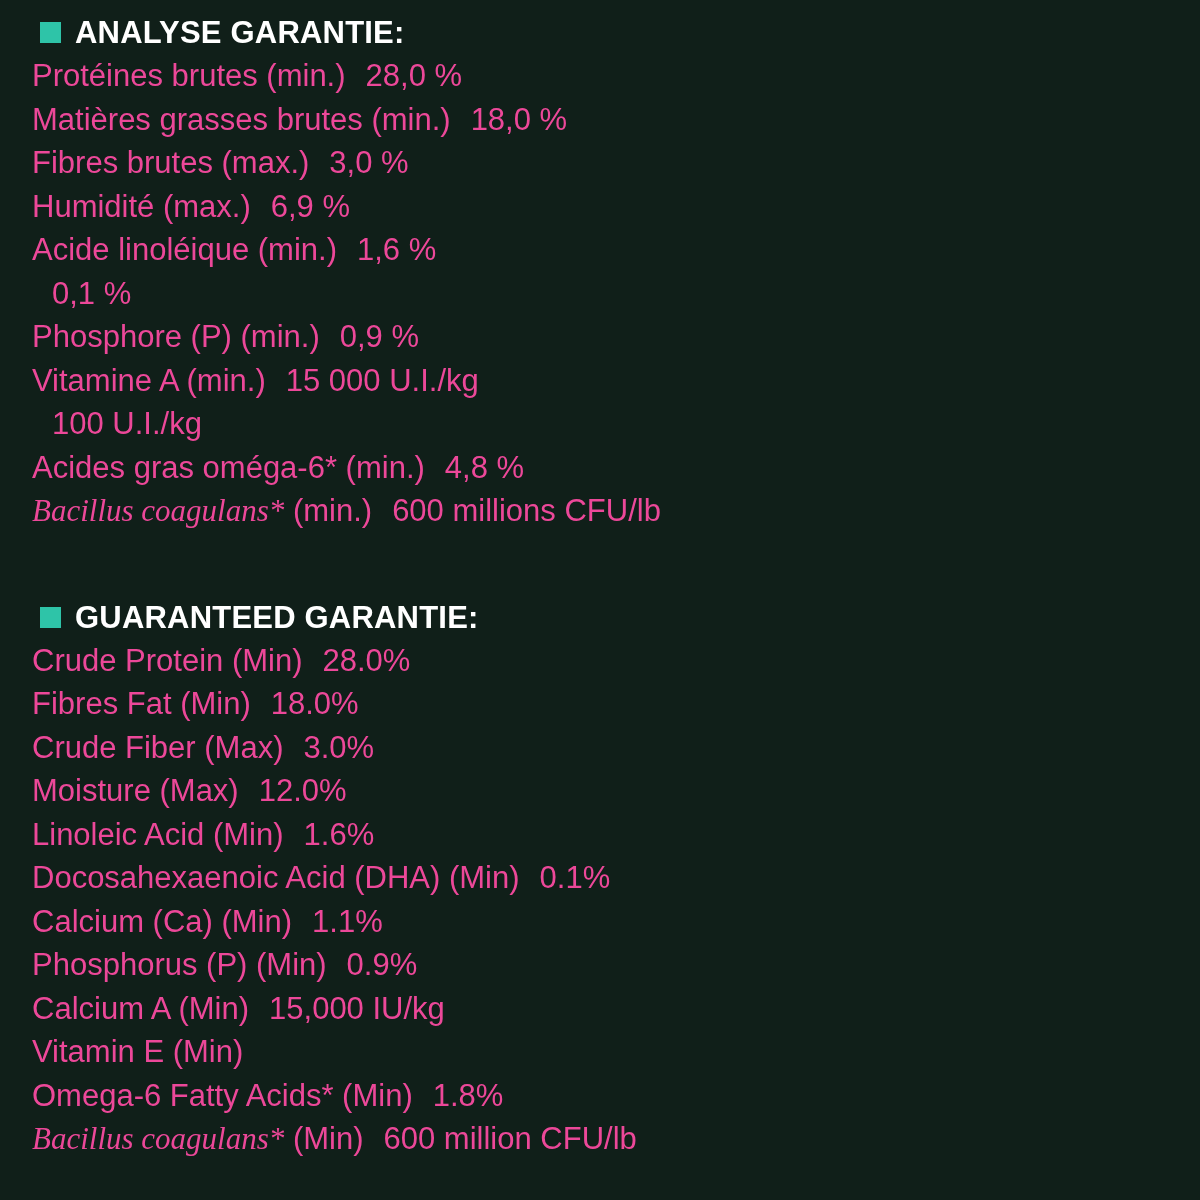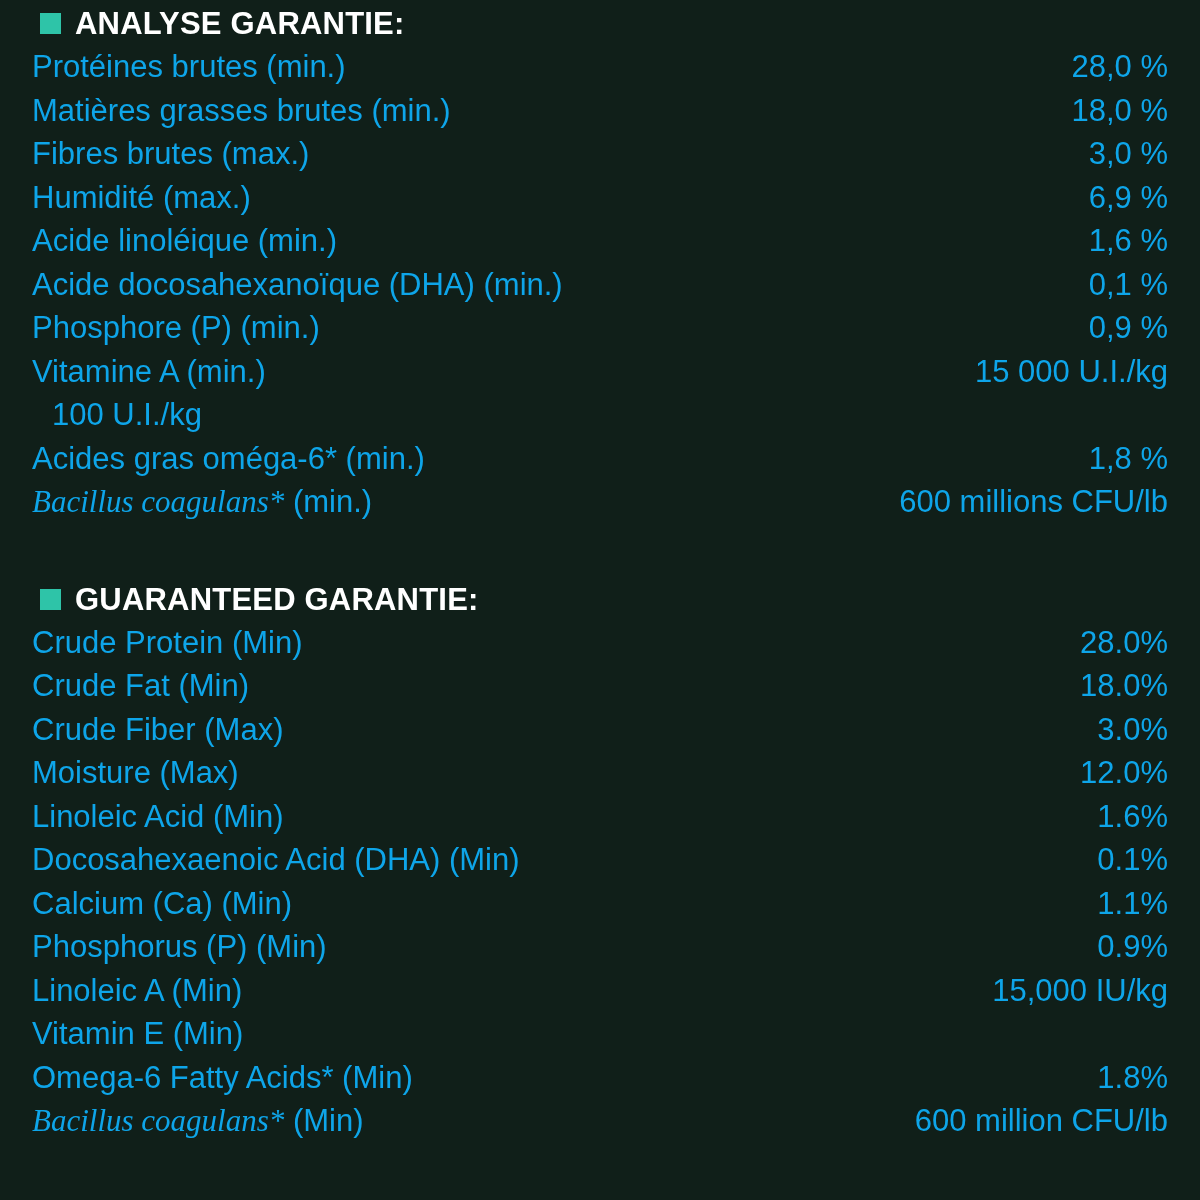--- a/index.html
+++ b/index.html
@@ -21,21 +21,21 @@
     box-sizing: border-box;
     padding: 6px 32px 0 32px;
   }
   .section {
     width: 100%;
   }
   .section-header {
     display: flex;
     align-items: center;
     gap: 14px;
-    margin: 2px 0 6px 0;
+    margin: 11px 0 6px 0;
     padding-left: 8px;
   }
   .bullet {
     width: 21px;
     height: 21px;
     background: #2ec4a8;
     flex: 0 0 auto;
     display: block;
   }
   .section-title {
@@ -45,24 +45,23 @@
     color: #ffffff;
     white-space: nowrap;
     line-height: 1;
   }
   .rows {
     width: 100%;
   }
   .row {
     display: flex;
     align-items: baseline;
-    justify-content: space-between;
     font-size: 31px;
     line-height: 43.5px;
-    color: #0ea5e9;
+    color: #ec4899;
     white-space: nowrap;
   }
   .row .label {
     text-align: left;
   }
   .row .value {
     text-align: right;
     padding-left: 20px;
   }
   .italic {
@@ -98,37 +97,36 @@
       </div>
       <div class="row">
         <span class="label">Humidité (max.)</span>
         <span class="value">6,9 %</span>
       </div>
       <div class="row">
         <span class="label">Acide linoléique (min.)</span>
         <span class="value">1,6 %</span>
       </div>
       <div class="row">
-        <span class="label">Acide docosahexanoïque (DHA) (min.)</span>
         <span class="value">0,1 %</span>
       </div>
       <div class="row">
         <span class="label">Phosphore (P) (min.)</span>
         <span class="value">0,9 %</span>
       </div>
       <div class="row">
         <span class="label">Vitamine A (min.)</span>
         <span class="value">15 000 U.I./kg</span>
       </div>
       <div class="row">
         <span class="value">100 U.I./kg</span>
       </div>
       <div class="row">
         <span class="label">Acides gras oméga-6* (min.)</span>
-        <span class="value">1,8 %</span>
+        <span class="value">4,8 %</span>
       </div>
       <div class="row">
         <span class="label"><span class="italic">Bacillus coagulans*</span><span> (min.)</span></span>
         <span class="value">600 millions CFU/lb</span>
       </div>
     </div>
   </div>
 
   <div class="gap"></div>
 
@@ -136,21 +134,21 @@
     <div class="section-header">
       <span class="bullet"></span>
       <span class="section-title">GUARANTEED GARANTIE:</span>
     </div>
     <div class="rows">
       <div class="row">
         <span class="label">Crude Protein (Min)</span>
         <span class="value">28.0%</span>
       </div>
       <div class="row">
-        <span class="label">Crude Fat (Min)</span>
+        <span class="label">Fibres Fat (Min)</span>
         <span class="value">18.0%</span>
       </div>
       <div class="row">
         <span class="label">Crude Fiber (Max)</span>
         <span class="value">3.0%</span>
       </div>
       <div class="row">
         <span class="label">Moisture (Max)</span>
         <span class="value">12.0%</span>
       </div>
@@ -164,21 +162,21 @@
       </div>
       <div class="row">
         <span class="label">Calcium (Ca) (Min)</span>
         <span class="value">1.1%</span>
       </div>
       <div class="row">
         <span class="label">Phosphorus (P) (Min)</span>
         <span class="value">0.9%</span>
       </div>
       <div class="row">
-        <span class="label">Linoleic A (Min)</span>
+        <span class="label">Calcium A (Min)</span>
         <span class="value">15,000 IU/kg</span>
       </div>
       <div class="row">
         <span class="label">Vitamin E (Min)</span>
       </div>
       <div class="row">
         <span class="label">Omega-6 Fatty Acids* (Min)</span>
         <span class="value">1.8%</span>
       </div>
       <div class="row">

